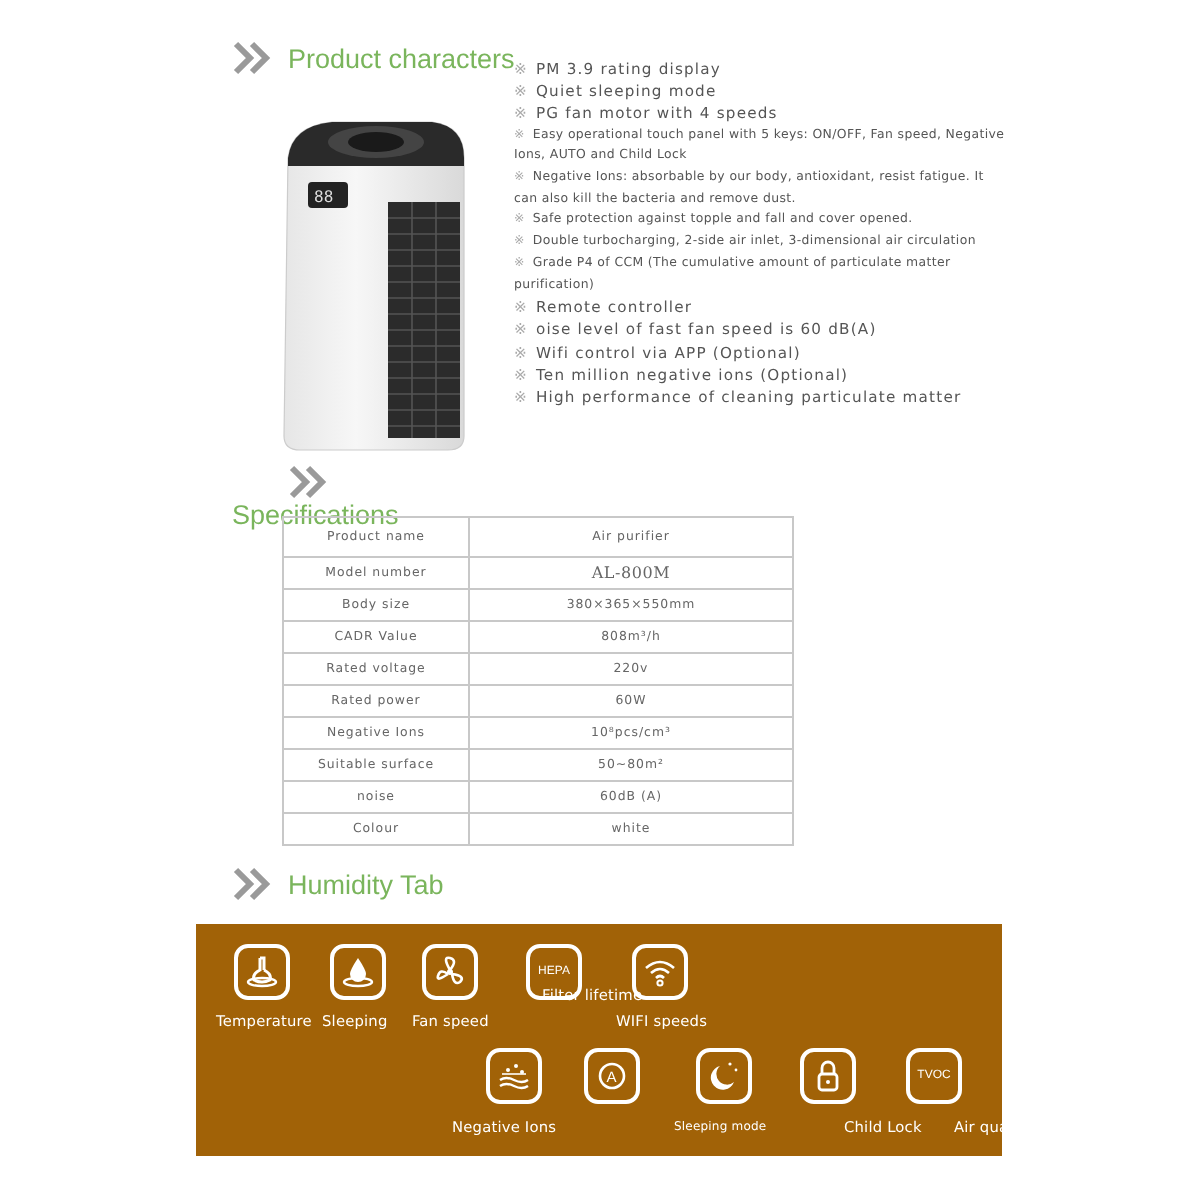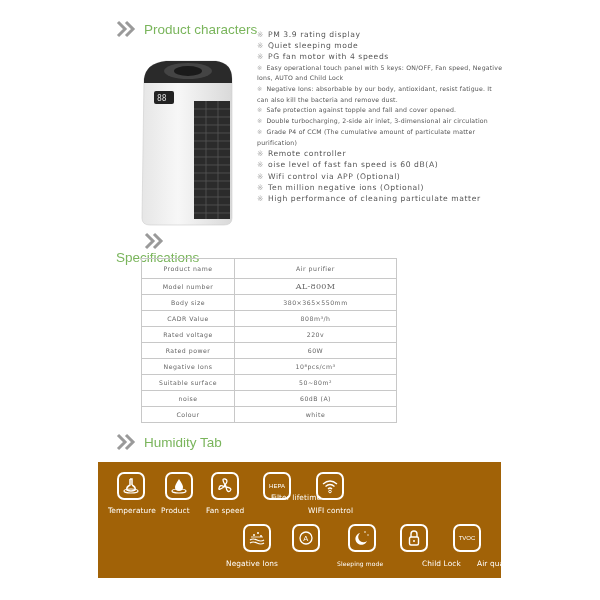--- a/index.html
+++ b/index.html
@@ -175,24 +175,24 @@
   </div>
   <div class="ic" style="left:218px; top:10px;">
     <svg viewBox="0 0 20 20">
         <path d="M3 8 Q10 2 17 8" fill="none" stroke="#fff" stroke-width="1.3"></path>
         <path d="M5.5 10.5 Q10 6.5 14.5 10.5" fill="none" stroke="#fff" stroke-width="1.3"></path>
         <path d="M8 13 Q10 11 12 13" fill="none" stroke="#fff" stroke-width="1.3"></path>
         <circle cx="10" cy="15.5" r="1.3" fill="none" stroke="#fff" stroke-width="1"></circle>
       </svg>
   </div>
   <span class="lbl" style="left:10px; top:44px;">Temperature</span>
-  <span class="lbl" style="left:63px; top:44px;">Product</span>
+  <span class="lbl" style="left:63px; top:44px;">Sleeping</span>
   <span class="lbl" style="left:108px; top:44px;">Fan speed</span>
   <span class="lbl" style="left:157px; top:31px;padding-left:16px;">Filter lifetime</span>
-  <span class="lbl" style="left:210px; top:44px;">WIFI control</span>
+  <span class="lbl" style="left:210px; top:44px;">WIFI speeds</span>
 
   <div class="ic" style="left:145px; top:62px;">
     <svg viewBox="0 0 20 20">
         <path d="M3 12 Q6 10 10 12 Q14 14 17 12" fill="none" stroke="#fff" stroke-width="1.2"></path>
         <path d="M3 15 Q6 13 10 15 Q14 17 17 15" fill="none" stroke="#fff" stroke-width="1.2"></path>
         <circle cx="7" cy="7" r="1" fill="#fff"></circle>
         <circle cx="11" cy="5" r="1" fill="#fff"></circle>
         <circle cx="14" cy="8" r="1" fill="#fff"></circle>
         <line x1="4" y1="9" x2="16" y2="9" stroke="#fff" stroke-width="0.8"></line>
       </svg>

